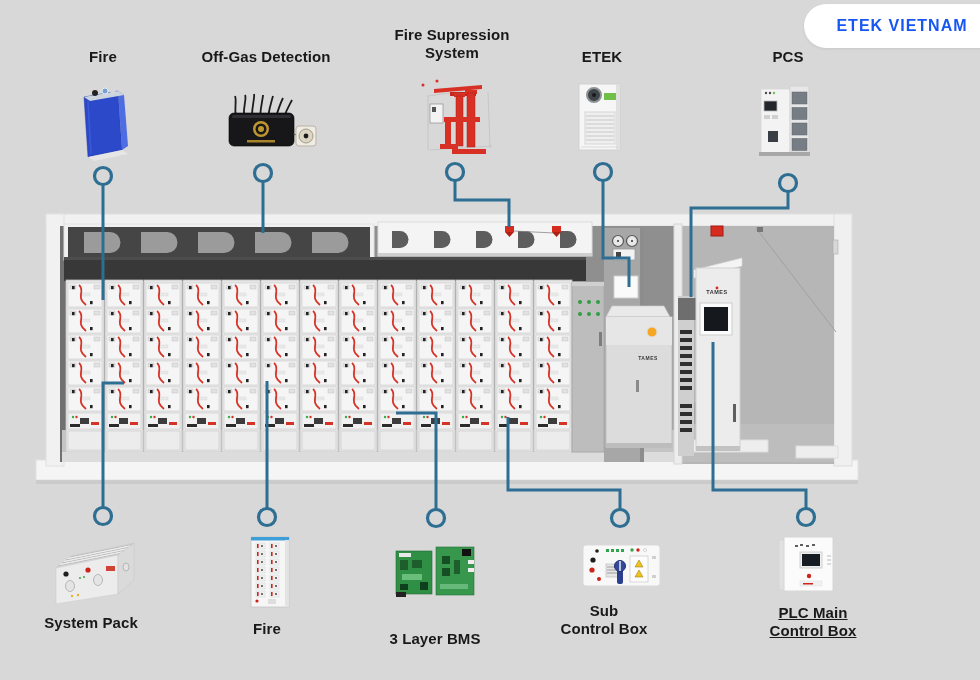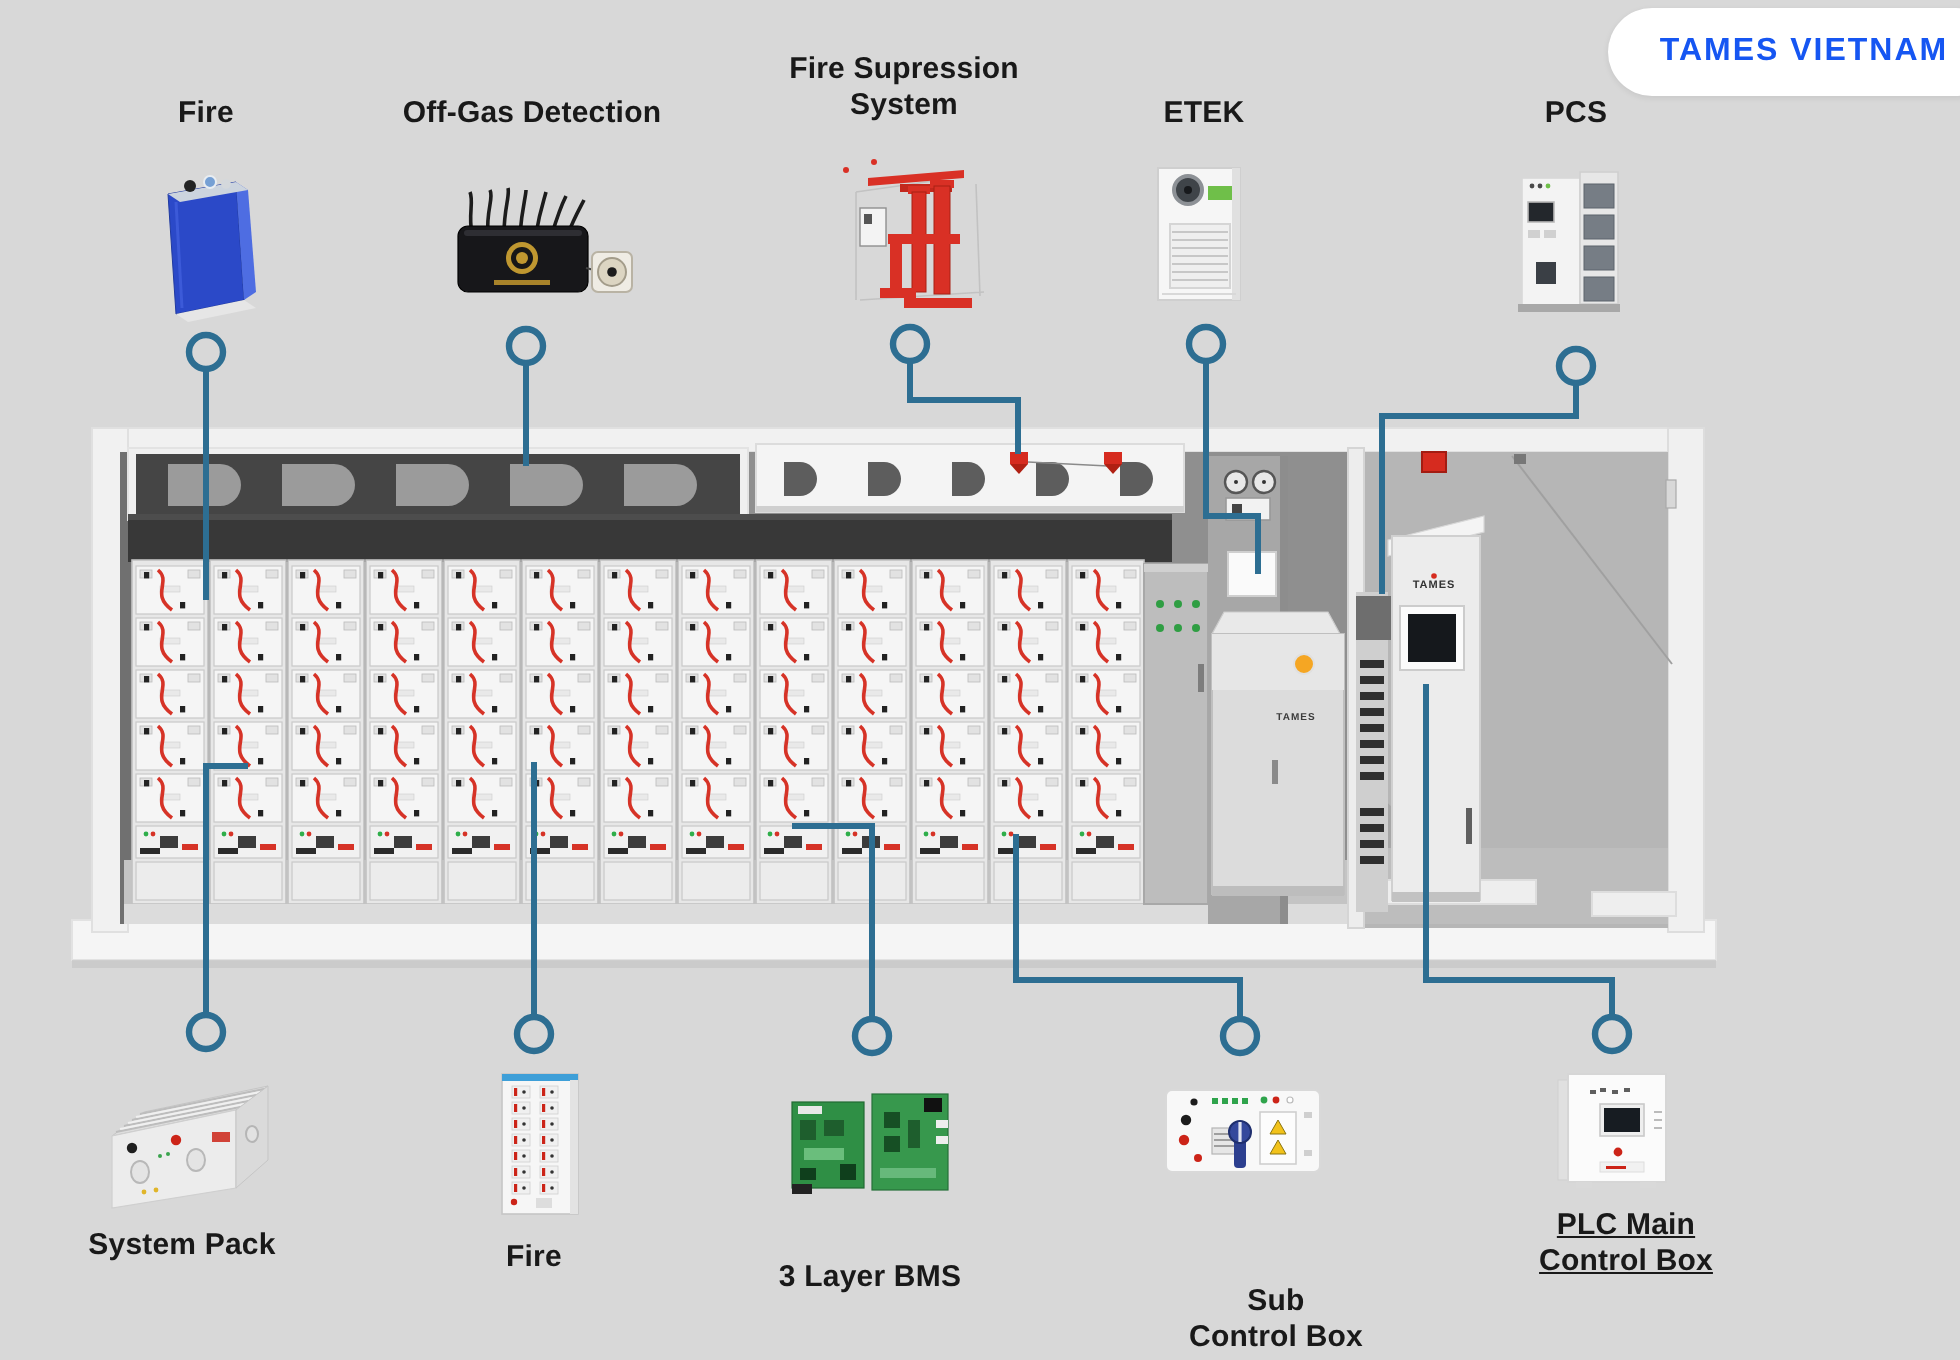--- a/index.html
+++ b/index.html
@@ -445,26 +445,26 @@
 <div class="lbl" style="left:382px;top:26px;width:140px;">
   <div>Fire Supression</div>
   <div>System</div>
 </div>
 <div class="lbl" style="left:552px;top:48px;width:100px;">ETEK</div>
 <div class="lbl" style="left:738px;top:48px;width:100px;">PCS</div>
 
 <div class="lbl" style="left:21px;top:614px;width:140px;">System Pack</div>
 <div class="lbl" style="left:207px;top:620px;width:120px;">Fire</div>
 <div class="lbl" style="left:365px;top:620px;width:140px;margin-top:10px;">3 Layer BMS</div>
-<div class="lbl" style="left:568px;top:602px;width:140px;margin-top:40px;">
+<div class="lbl" style="left:534px;top:602px;width:140px;">
   <div>Sub</div>
   <div>Control Box</div>
 </div>
 <div class="lbl" style="left:743px;top:604px;width:140px;text-decoration:underline;">
   <div>PLC Main</div>
   <div>Control Box</div>
 </div>
 
 <div class="badge">
-  <span>TAMES VIETNAM</span>
+  <span>ETEK VIETNAM</span>
 </div>
 
 </div>
 
 </body></html>

